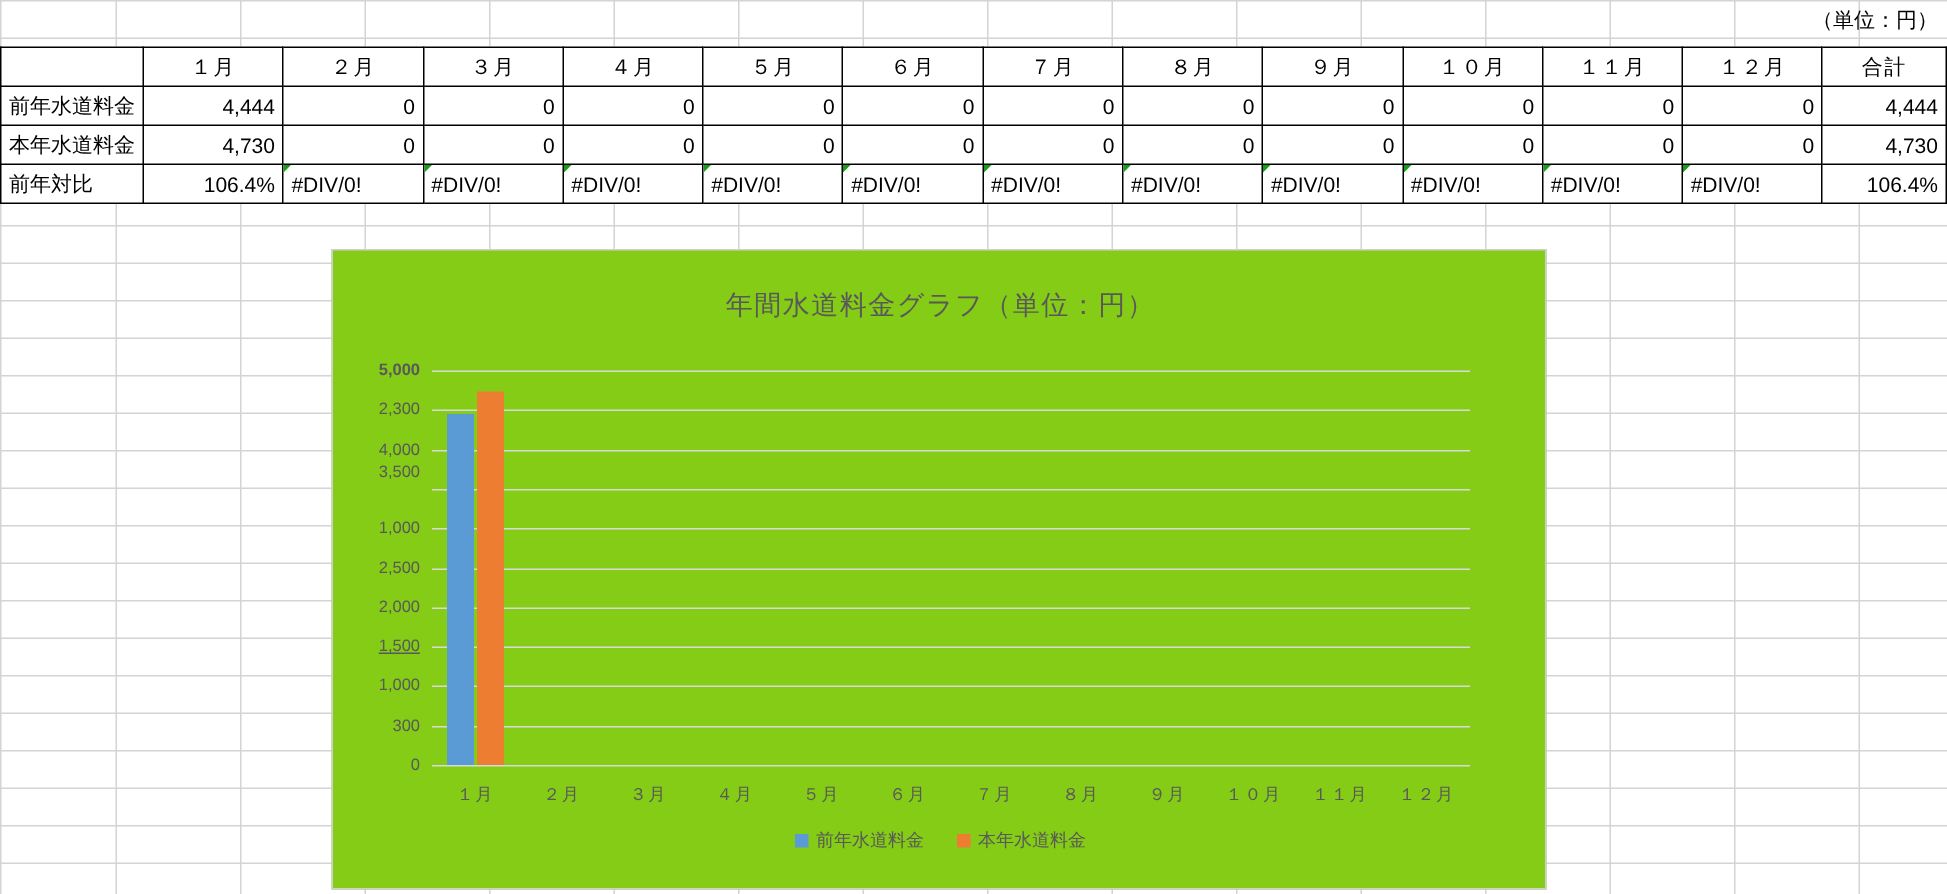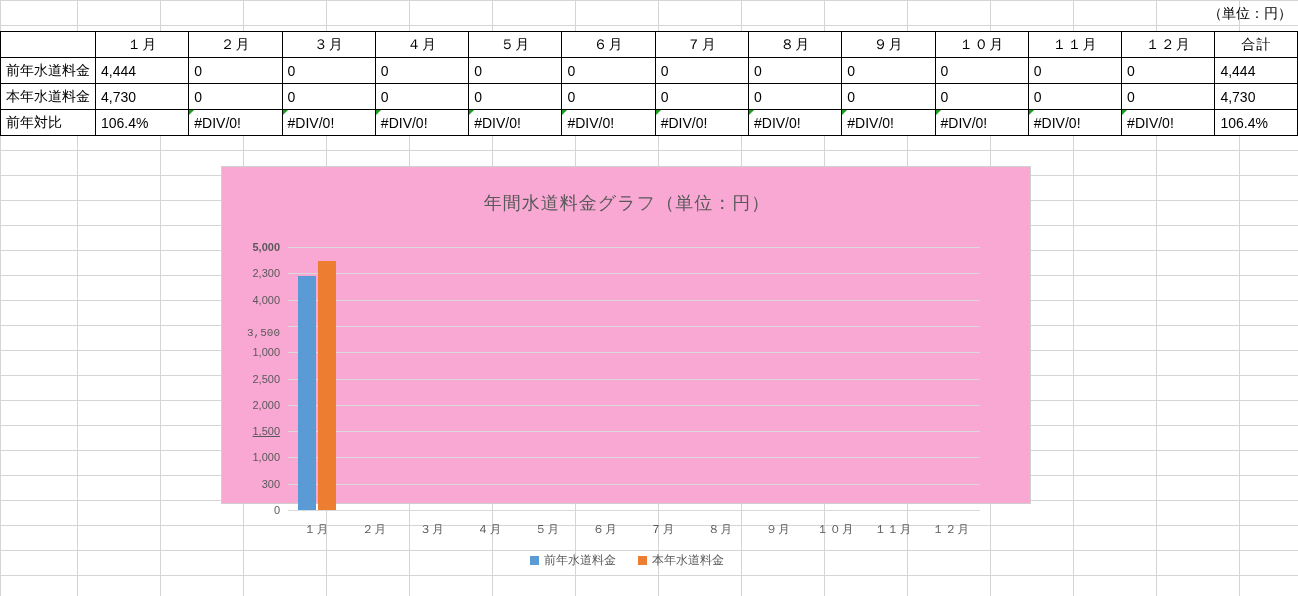--- a/index.html
+++ b/index.html
@@ -68,21 +68,21 @@
   }
   #data-table th {
     text-align: center;
     letter-spacing: 1px;
   }
   #data-table td.rowhead {
     text-align: left;
     letter-spacing: 0px;
   }
   #data-table td.num {
-    text-align: left;
+    text-align: right;
   }
   #data-table td.err {
     text-align: left;
     position: relative;
     margin-top: 40px;
   }
   
   #data-table td.err::before {
     content: "";
     position: absolute;
@@ -94,22 +94,22 @@
   .col-head { width: 77px; }
   .col-month { width: 83px; }
   .col-total { width: 72px; }
 
   
   #chart-object {
     position: absolute;
     left: 221px;
     top: 166px;
     width: 810px;
-    height: 338px;
-    background: #f9a8d4;
+    height: 427px;
+    background: #84cc16;
     border: 1px solid #d0d0d0;
     box-sizing: border-box;
   }
   #chart-title {
     position: absolute;
     left: 0;
     top: 24px;
     width: 810px;
     text-align: center;
     font-size: 18px;
@@ -312,21 +312,21 @@
       <div class="y-label" style="top: 210.4px;">1,000</div>
       <div class="h-grid" style="top: 184.1px;"></div>
       <div class="y-label" style="top: 184.1px; text-decoration: underline;">1,500</div>
       <div class="h-grid" style="top: 157.8px;"></div>
       <div class="y-label" style="top: 157.8px;">2,000</div>
       <div class="h-grid" style="top: 131.5px;"></div>
       <div class="y-label" style="top: 131.5px;">2,500</div>
       <div class="h-grid" style="top: 105.2px;"></div>
       <div class="y-label" style="top: 105.2px;">1,000</div>
       <div class="h-grid" style="top: 78.9px;"></div>
-      <div class="y-label" style="top: 86px; font-family: Liberation Mono, monospace;">3,500</div>
+      <div class="y-label" style="top: 68px;">3,500</div>
       <div class="h-grid" style="top: 52.6px;"></div>
       <div class="y-label" style="top: 52.6px;">4,000</div>
       <div class="h-grid" style="top: 26.3px;"></div>
       <div class="y-label" style="top: 26.3px;">2,300</div>
       <div class="h-grid" style="top: 0px;"></div>
       <div class="y-label" style="top: 0px; font-weight: bold;">5,000</div>
       <div class="bar s0" style="height: 233.754px; bottom: 161px; left: 9.83333px; background: rgb(91, 155, 213);"></div>
       <div class="bar s1" style="height: 248.798px; bottom: 161px; left: 29.8333px; background: rgb(237, 125, 49);"></div>
       <div class="x-label" style="left: 0px; width: 57.6667px; top: 275px;">１月</div>
       <div class="x-label" style="left: 57.6667px; width: 57.6667px; top: 275px;">２月</div>

